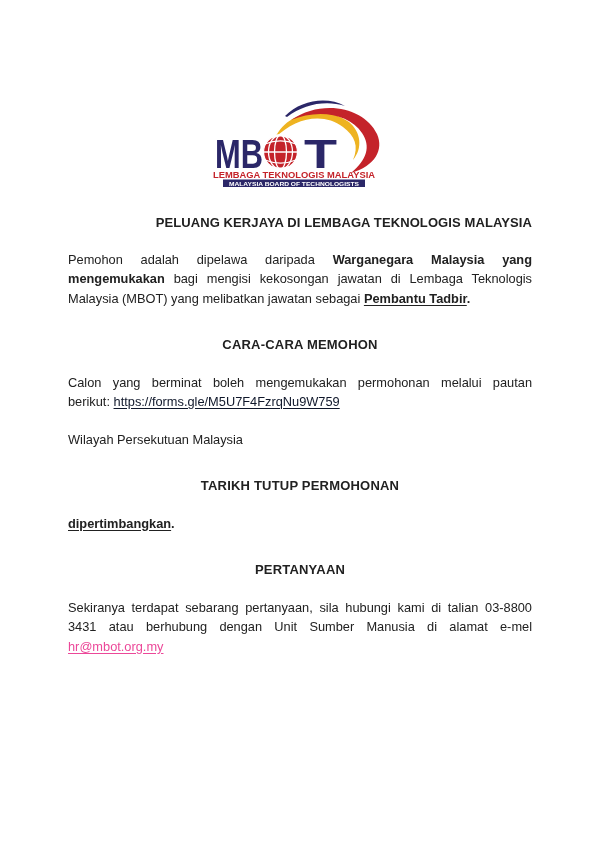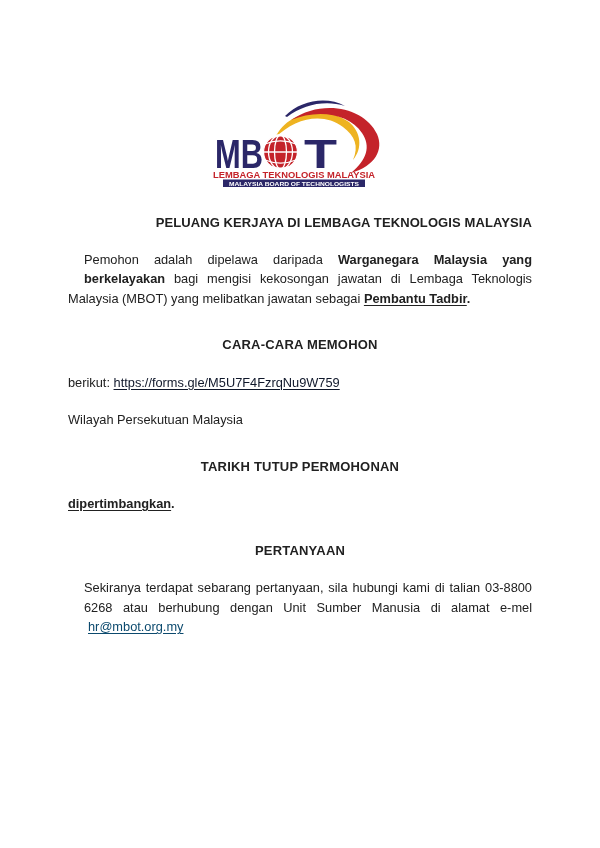--- a/index.html
+++ b/index.html
@@ -38,30 +38,29 @@
     font-size:13px;
     font-weight:bold;
     line-height:19.5px;
     letter-spacing:0.2px;
     text-align:center;
   }
   .jline{
     display:block;
     text-align:justify;
     text-align-last:justify;
-    margin-left:16px;
   }
   .lline{
     display:block;
     text-align:left;
   }
   .b{font-weight:bold;}
   .bu{font-weight:bold;text-decoration:underline;text-underline-offset:2px;}
   a.link-dark{color:#0f172a;text-decoration:underline;text-underline-offset:2px;}
-  a.link-blue{color:#0c4a6e;text-decoration:underline;text-underline-offset:2px;margin-left:20px;}
+  a.link-blue{color:#ec4899;text-decoration:underline;text-underline-offset:2px;}
 </style>
 </head>
 <body>
 
 <div class="page">
 
   <div class="logo-wrap">
     <svg width="190" height="95" viewBox="0 0 190 95">
 
       <path d="M 70,42 C 82,16 118,8 144,26 C 156,36 158,52 148,64 C 154,50 150,40 138,31 C 118,16 90,22 70,42 Z" fill="#eeb321"></path>
@@ -92,38 +91,39 @@
 
       <rect x="18" y="83.5" width="142" height="7.5" fill="#2b2768"></rect>
       <text x="89" y="89.5" text-anchor="middle" font-family="Liberation Sans, DejaVu Sans, sans-serif" font-weight="bold" font-size="5" fill="#ffffff" textLength="130" lengthAdjust="spacingAndGlyphs">MALAYSIA BOARD OF TECHNOLOGISTS</text>
     </svg>
   </div>
 
   <div class="doc-title">PELUANG KERJAYA DI LEMBAGA TEKNOLOGIS MALAYSIA</div>
 
   <div class="para after-title">
     <span class="jline"><span>Pemohon adalah dipelawa daripada </span><span class="b">Warganegara Malaysia yang</span></span>
-    <span class="jline"><span class="b">berkelayakan</span><span> bagi mengisi kekosongan jawatan di Lembaga Teknologis</span></span>
+    <span class="jline"><span class="b">mengemukakan</span><span> bagi mengisi kekosongan jawatan di Lembaga Teknologis</span></span>
     <span class="lline"><span>Malaysia (MBOT) yang melibatkan jawatan sebagai </span><span class="bu">Pembantu Tadbir</span><span class="b">.</span></span>
   </div>
 
   <div class="heading">CARA-CARA MEMOHON</div>
   <div class="para after-heading">
+    <span class="jline">Calon yang berminat boleh mengemukakan permohonan melalui pautan</span>
     <span class="lline"><span>berikut: </span><a href="#" class="link-dark">https://forms.gle/M5U7F4FzrqNu9W759</a></span>
   </div>
 
   <div class="para after-heading">
     <span class="lline">Wilayah Persekutuan Malaysia</span>
   </div>
 
   <div class="heading">TARIKH TUTUP PERMOHONAN</div>
   <div class="para after-heading">
     <span class="lline"><span class="bu">dipertimbangkan</span><span class="b">.</span></span>
   </div>
 
   <div class="heading">PERTANYAAN</div>
   <div class="para after-heading">
     <span class="jline">Sekiranya terdapat sebarang pertanyaan, sila hubungi kami di talian 03-8800</span>
-    <span class="jline">6268 atau berhubung dengan Unit Sumber Manusia di alamat e-mel</span>
+    <span class="jline">3431 atau berhubung dengan Unit Sumber Manusia di alamat e-mel</span>
     <span class="lline"><a href="#" class="link-blue">hr@mbot.org.my</a></span>
   </div>
 
 </div>
 
 </body></html>

